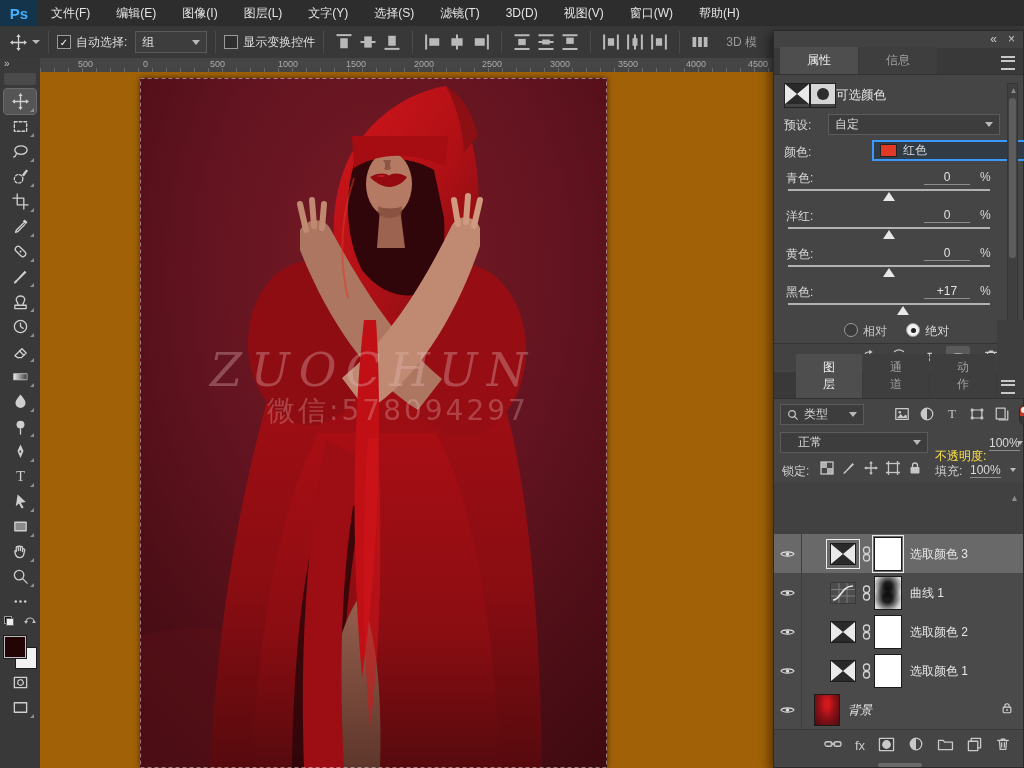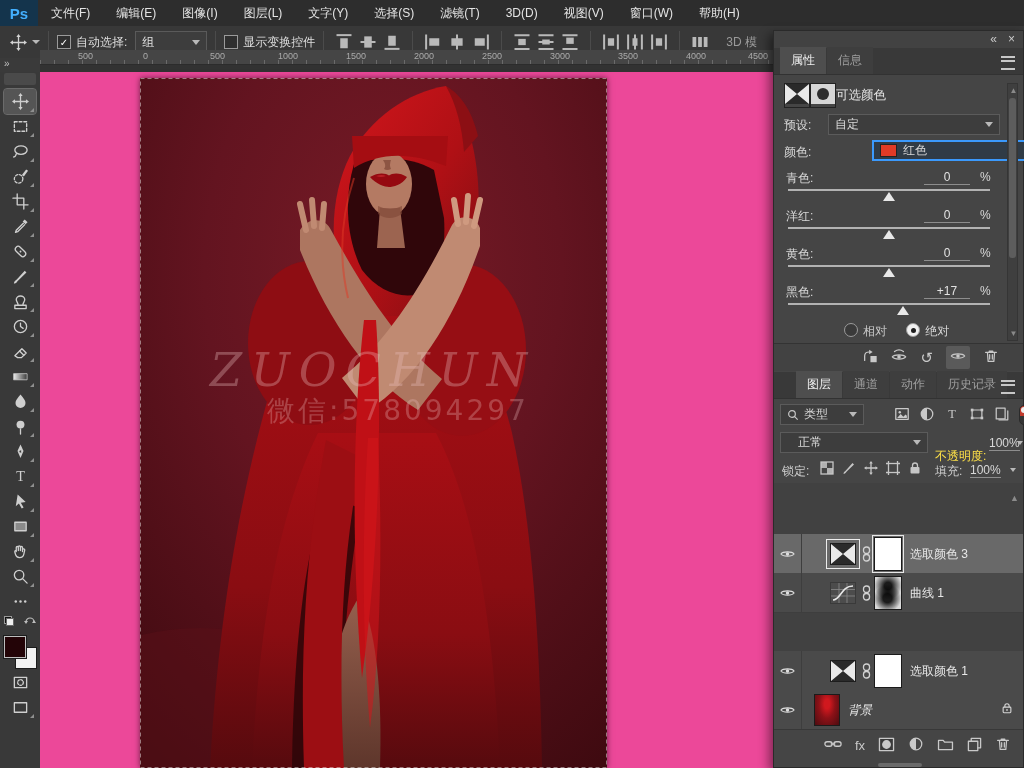--- a/index.html
+++ b/index.html
@@ -13,45 +13,45 @@
   #optionsbar{position:absolute;left:0;top:26px;width:1024px;height:32px;background:#383838;border-bottom:1px solid #262626;display:flex;align-items:center;color:#dcdcdc;font-size:12px;}
   .obar-sep{width:1px;height:22px;background:#4b4b4b;margin:0 8px;}
   .caret{width:0;height:0;border-left:4px solid transparent;border-right:4px solid transparent;border-top:5px solid #b9b9b9;display:inline-block;}
   .checkbox{width:12px;height:12px;border:1px solid #9a9a9a;background:#2f2f2f;display:inline-flex;align-items:center;justify-content:center;color:#fff;font-size:10px;margin-right:5px;}
   .checkbox.checked::after{content:"✓";}
   .mini-select{height:20px;background:#3d3d3d;border:1px solid #5a5a5a;display:inline-flex;align-items:center;justify-content:space-between;padding:0 6px;color:#e0e0e0;}
   .alico{width:20px;height:20px;display:inline-flex;align-items:center;justify-content:center;margin:0 2px;}
   .alico svg{stroke:#b9b9b9;fill:none;stroke-width:1.6;}
   .alico svg .f{fill:#b9b9b9;stroke:none;}
   
-  #ruler{position:absolute;left:40px;top:50px;width:733px;height:14px;background:#454545;border-bottom:1px solid #2c2c2c;
+  #ruler{position:absolute;left:40px;top:58px;width:733px;height:14px;background:#454545;border-bottom:1px solid #2c2c2c;
     background-image:repeating-linear-gradient(to right,#6a6a6a 0 1px,transparent 1px 14px);background-size:100% 4px;background-position:0 10px;background-repeat:no-repeat;}
   .rlabel{position:absolute;top:1px;font-size:9px;color:#ababab;}
   #ruler-collapse{position:absolute;left:0;top:58px;width:40px;height:14px;background:#3a3a3a;color:#c0c0c0;font-size:10px;padding-left:4px;box-sizing:border-box;}
   
   #toolcol{position:absolute;left:0;top:72px;width:40px;height:696px;background:#393939;border-right:1px solid #2c2c2c;}
   #toolcol-grip{height:12px;background:#4a4a4a;margin:1px 4px 4px 4px;border-radius:2px;}
   .tool{width:32px;height:25px;margin:0 auto;display:flex;align-items:center;justify-content:center;position:relative;border-radius:3px;}
   .tool.sel{background:#555555;outline:1px solid #6b6b6b;}
   .tool svg{width:17px;height:17px;stroke:#cfcfcf;fill:none;stroke-width:1.4;stroke-linecap:round;stroke-linejoin:round;}
   .tool svg .f{fill:#cfcfcf;stroke:none;}
   .tool.sub::after{content:"";position:absolute;right:2px;bottom:2px;border-left:4px solid transparent;border-bottom:4px solid #8f8f8f;}
   
   #swatches{position:relative;width:34px;height:40px;margin:2px auto 0;}
   #fg-swatch{position:absolute;left:1px;top:6px;width:20px;height:20px;background:#230407;border:1px solid #bdbdbd;outline:1px solid #1c1c1c;}
   #bg-swatch{position:absolute;left:12px;top:17px;width:20px;height:20px;background:#f2f2f2;border:1px solid #1c1c1c;}
   
-  #pasteboard{position:absolute;left:40px;top:72px;width:733px;height:696px;background:#ec4899;text-decoration:underline;}
+  #pasteboard{position:absolute;left:40px;top:72px;width:733px;height:696px;background:#a16207;text-decoration:underline;}
   #document{position:absolute;left:100px;top:6px;width:467px;height:690px;box-shadow:0 0 6px rgba(0,0,0,.55);}
   
   #rightpanel{position:absolute;left:773px;top:30px;width:251px;height:738px;background:#454545;border:1px solid #2a2a2a;box-sizing:border-box;box-shadow:-4px 4px 10px rgba(0,0,0,.45);color:#d8d8d8;font-size:12px;}
   #rp-minihdr{position:absolute;left:0;top:0;width:100%;height:17px;background:#424242;border-bottom:1px solid #373737;}
   .winbtn{position:absolute;top:1px;color:#c9c9c9;font-size:12px;line-height:14px;}
   .tabsrow{position:absolute;left:0;width:100%;height:26px;background:#393939;border-bottom:1px solid #323232;display:flex;align-items:flex-end;}
-  .tab{padding:5px 11px 5px;font-size:12px;color:#9f9f9f;background:#3e3e3e;margin-right:1px;}
+  .tab{padding:5px 27px 5px;font-size:12px;color:#9f9f9f;background:#3e3e3e;margin-right:1px;}
   .tab.active{background:#4e4e4e;color:#efefef;}
   .burger{position:absolute;right:8px;top:8px;width:14px;height:10px;border-top:2px solid #c7c7c7;border-bottom:2px solid #c7c7c7;}
   .burger::after{content:"";display:block;margin-top:2px;border-top:2px solid #c7c7c7;}
   .badge{display:inline-block;border:1px solid #222;}
   .pselect{height:21px;background:#3d3d3d;border:1px solid #5b5b5b;display:flex;align-items:center;padding:0 6px;justify-content:space-between;box-sizing:border-box;}
   .pselect.focusblue{border:2px solid #3b99fc;background:#303b46;margin-left:44px;}
   .slider-track{position:absolute;height:2px;background:#b2b2b2;}
   .slider-thumb{position:absolute;width:0;height:0;border-left:6px solid transparent;border-right:6px solid transparent;border-bottom:9px solid #e8e8e8;}
   .pvalue{display:inline-block;min-width:46px;text-align:center;border-bottom:1px solid #8d8d8d;color:#e2e2e2;}
   .radio{width:12px;height:12px;border-radius:50%;border:1px solid #9b9b9b;background:#3a3a3a;display:inline-block;vertical-align:-2px;margin-right:5px;}
@@ -665,20 +665,38 @@
               <path d="M2 17C10 17 10 3 22 3" stroke="#e8e8e8" stroke-width="1.6" fill="none"></path>
             </svg></span>
         <span class="chainlnk" style="left:88px;"><svg viewBox="0 0 9 16">
               <rect x="1.5" y="1" width="6" height="6.5" rx="2.8"></rect>
               <rect x="1.5" y="8.5" width="6" height="6.5" rx="2.8"></rect>
             </svg></span>
         <span class="maskthumb" style="left:100px;background:radial-gradient(circle at 50% 28%, #1a1a1a 0 14%, #d8d8d8 52%),radial-gradient(circle at 48% 66%, #202020 0 18%, rgba(216,216,216,0) 55%);background-blend-mode:multiply;"></span>
         <span class="lname" style="left:136px;">曲线 1</span>
       </div>
 
+      <div class="layerrow" style="top:129px;">
+        <div class="eyecell">
+            <svg viewBox="0 0 16 10">
+              <path d="M1 5c2.2-3 11.8-3 14 0c-2.2 3-11.8 3-14 0z"></path>
+              <circle class="f" cx="8" cy="5" r="1.8"></circle>
+            </svg>
+          </div>
+        <span class="lbadge" style="left:56px;"><svg width="24" height="20" viewBox="0 0 24 20">
+              <rect width="24" height="20" fill="#e9e9e9"></rect>
+              <path fill="#2a2a2a" d="M0 0h24L12 10zM0 20h24L12 10z"></path>
+            </svg></span>
+        <span class="chainlnk" style="left:88px;"><svg viewBox="0 0 9 16">
+              <rect x="1.5" y="1" width="6" height="6.5" rx="2.8"></rect>
+              <rect x="1.5" y="8.5" width="6" height="6.5" rx="2.8"></rect>
+            </svg></span>
+        <span class="maskthumb" style="left:100px;"></span>
+        <span class="lname" style="left:136px;">选取颜色 2</span>
+      </div>
 
       <div class="layerrow" style="top:168px;">
         <div class="eyecell">
             <svg viewBox="0 0 16 10">
               <path d="M1 5c2.2-3 11.8-3 14 0c-2.2 3-11.8 3-14 0z"></path>
               <circle class="f" cx="8" cy="5" r="1.8"></circle>
             </svg>
           </div>
         <span class="lbadge" style="left:56px;"><svg width="24" height="20" viewBox="0 0 24 20">
               <rect width="24" height="20" fill="#e9e9e9"></rect>

